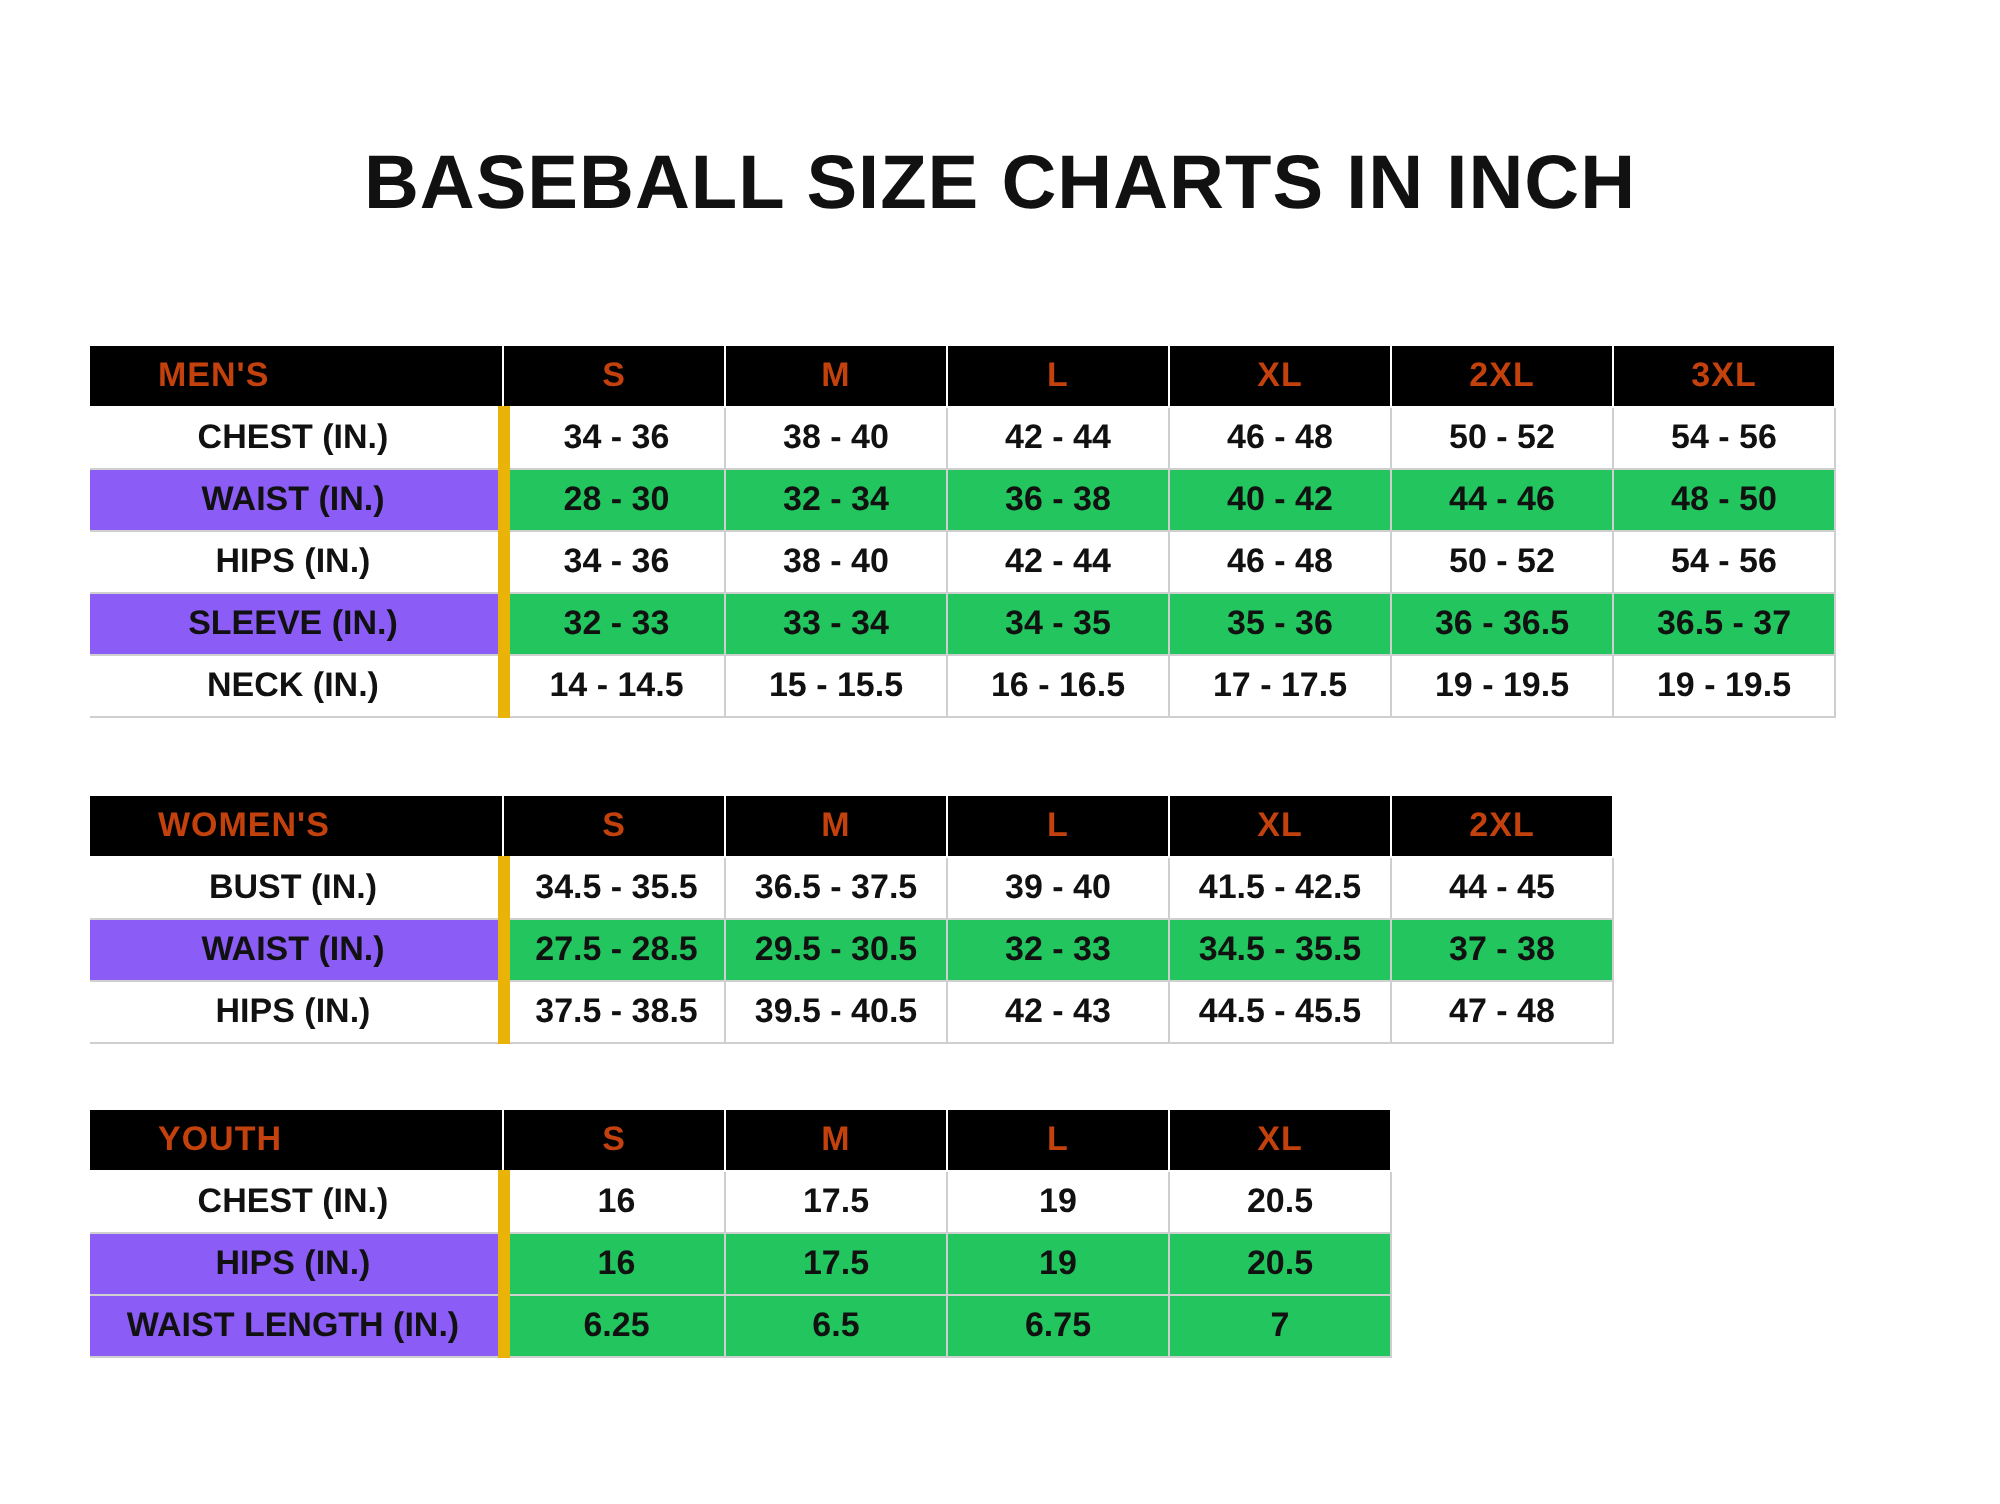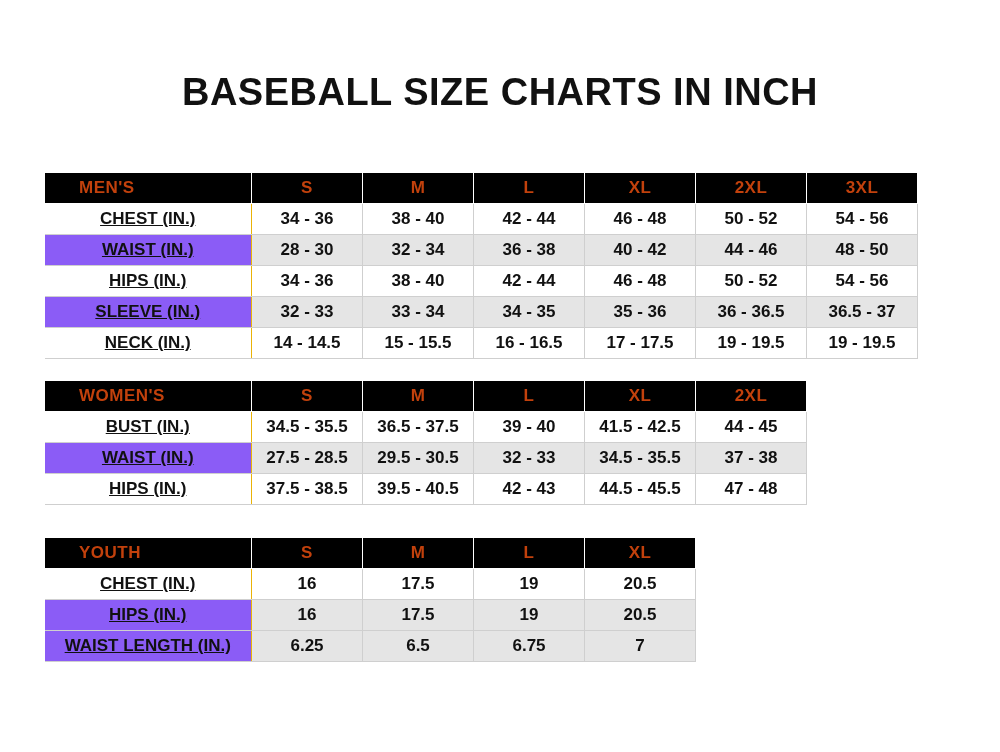--- a/index.html
+++ b/index.html
@@ -62,33 +62,32 @@
   table.sizechart thead th.rowlabel span {
     display: inline-block;
     padding-left: 34px;
   }
   table.sizechart tbody td {
     background: #ffffff;
     color: #111111;
     border: 1px solid #cfcfcf;
   }
   table.sizechart tbody tr.alt td {
-    background: #e5e5e5;
+    background: #22c55e;
   }
   table.sizechart tbody td.rowlabel {
     background: #ffffff;
     border-left: none;
-    border-right: 1px solid #eab308;
-    text-decoration: underline;
+    border-right: 6px solid #eab308;
   }
   table.sizechart tbody tr.alt td.rowlabel {
     background: #8b5cf6;
   }
   .men-table { margin-top: 58px; }
-  .women-table { margin-top: 21px; }
+  .women-table { margin-top: 38px; }
   .youth-table { margin-top: 32px; }
 
   
   .men-table col.c0 { width: 207px; }
   .men-table col.cx { width: 111px; }
 
   .women-table col.c0 { width: 207px; }
   .women-table col.cx { width: 111px; }
 
   .youth-table col.c0 { width: 207px; }

